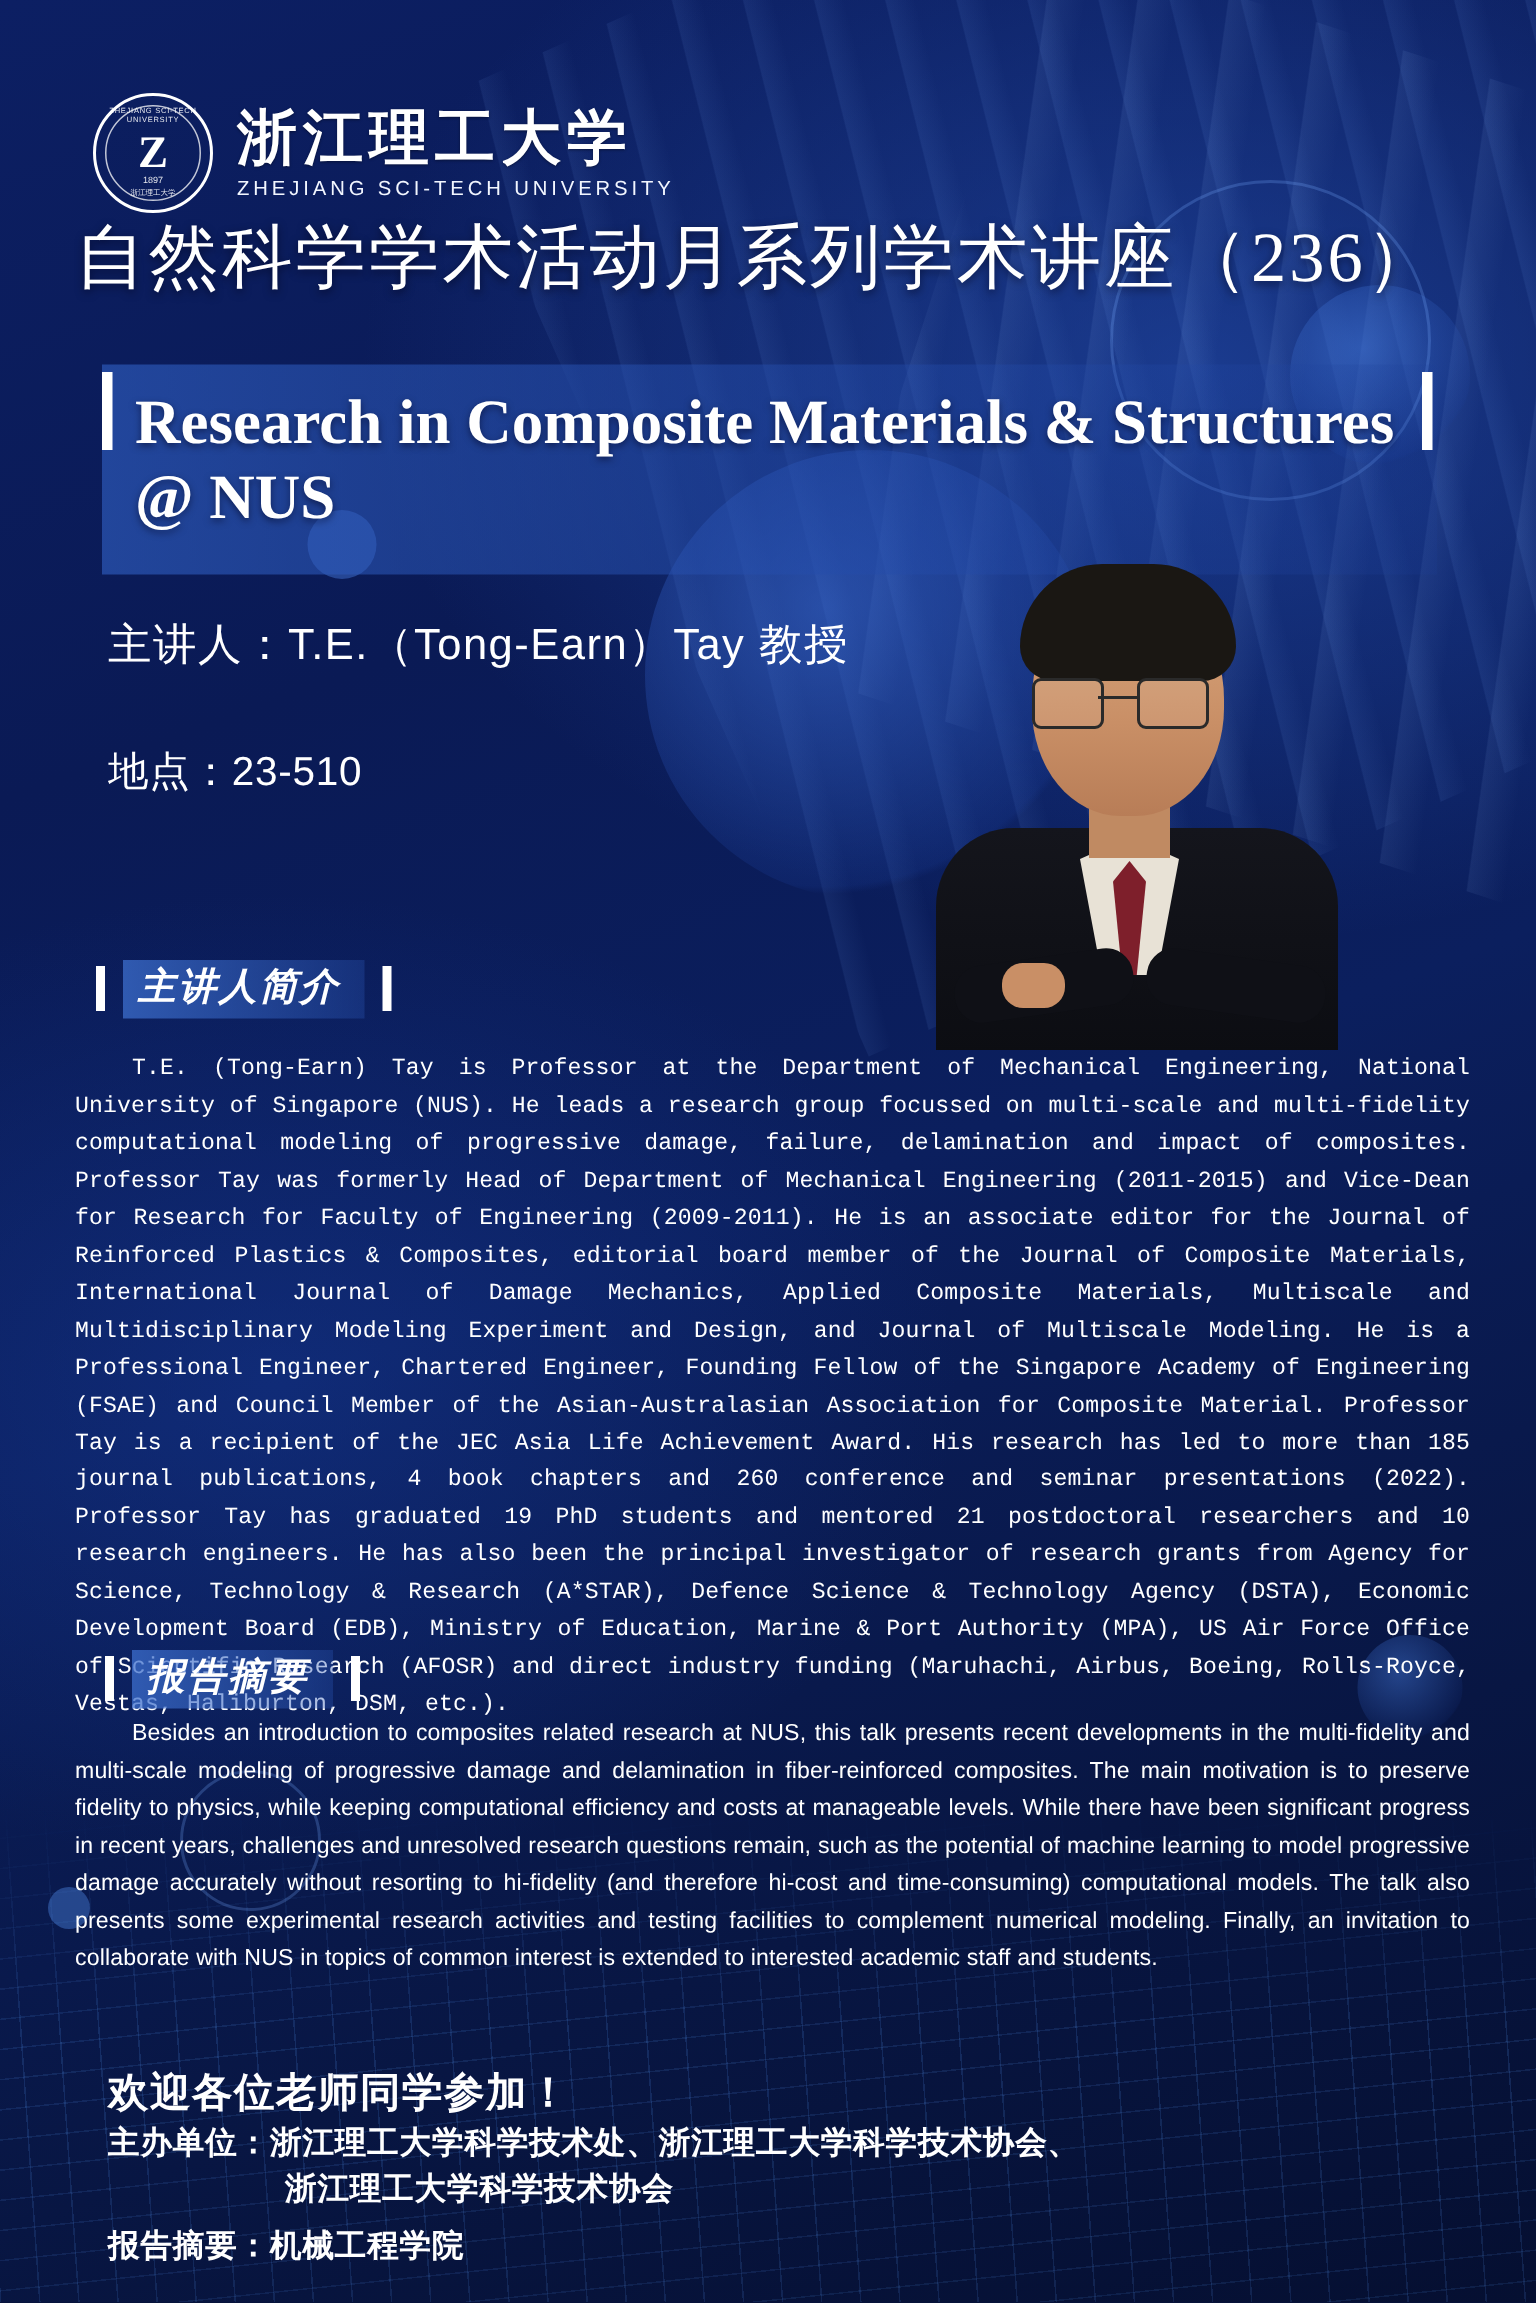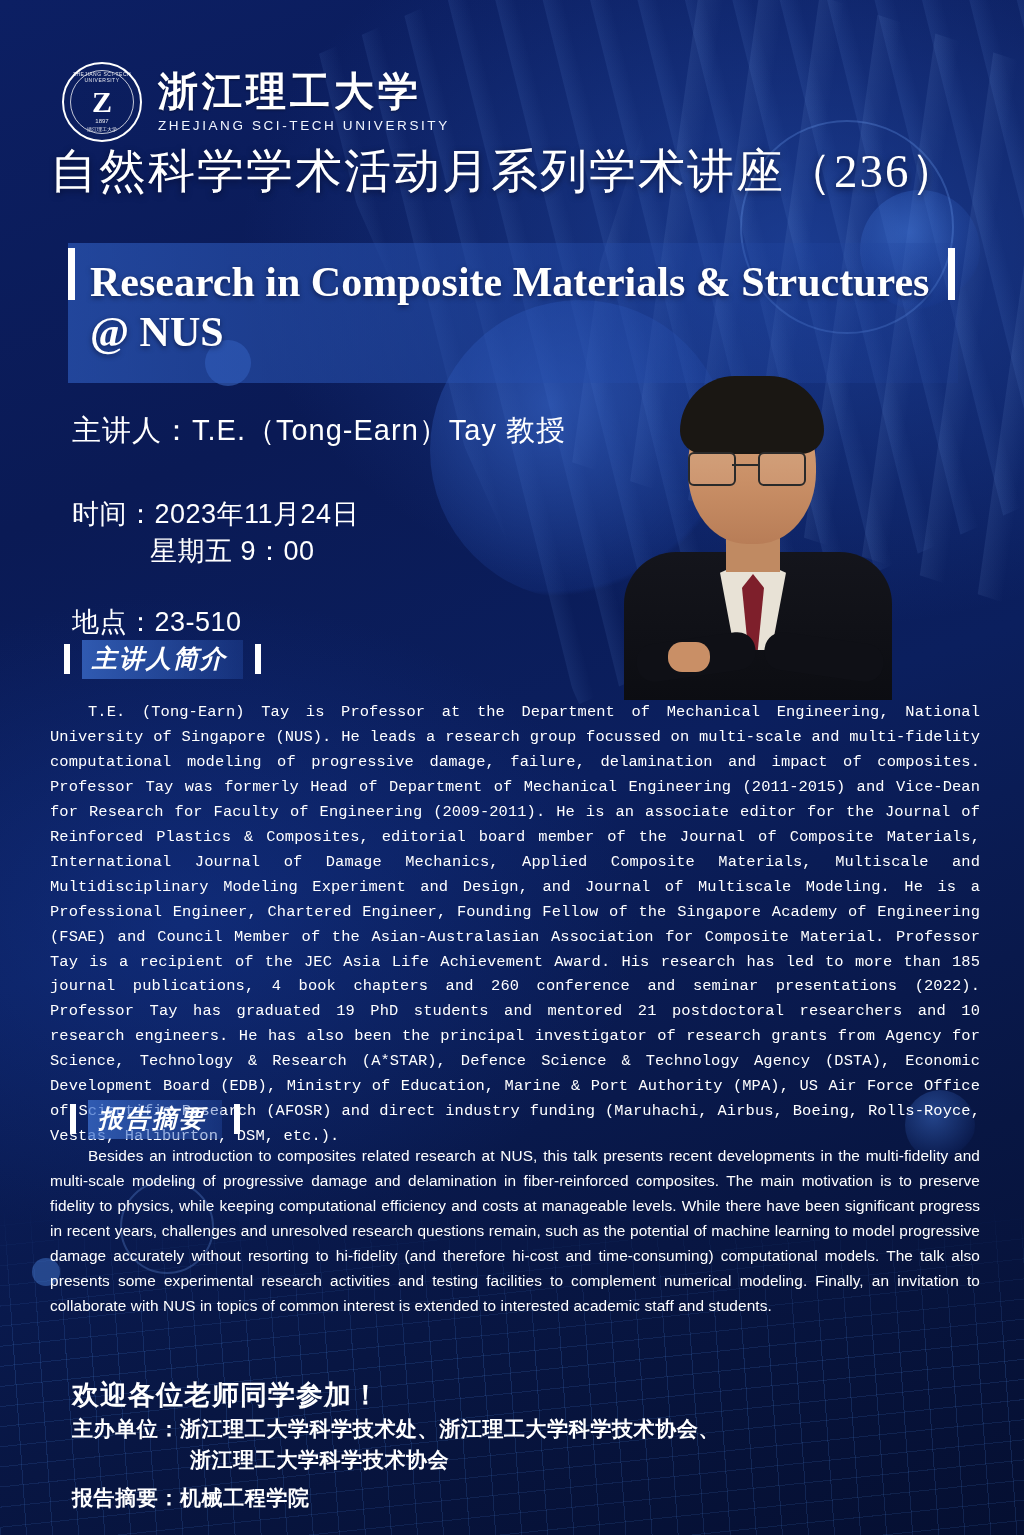--- a/index.html
+++ b/index.html
@@ -409,24 +409,20 @@
     <div class="ph-glass-l"></div>
     <div class="ph-glass-r"></div>
     <div class="ph-glass-bridge"></div>
     <div class="ph-arm-l"></div>
     <div class="ph-arm-r"></div>
     <div class="ph-hand"></div>
   </div>
 
   <div class="meta">
     <div class="meta-speaker">主讲人：T.E.（Tong-Earn）Tay 教授</div>
-    <div class="meta-time">
-      <span>时间：2023年11月24日</span>
-      <span class="second-line">星期五 9：00</span>
-    </div>
     <div class="meta-place">地点：23-510</div>
   </div>
 
   <div class="section-head" id="bio-head">
     <div class="bar"></div>
     <div class="label-box">主讲人简介</div>
     <div class="bar"></div>
   </div>
   <div class="body-text" id="bio-text">
     <span class="indent"></span><span>T.E. (Tong-Earn) Tay is Professor at the Department of Mechanical Engineering, National University of Singapore (NUS). He leads a research group focussed on multi-scale and multi-fidelity computational modeling of progressive damage, failure, delamination and impact of composites. Professor Tay was formerly Head of Department of Mechanical Engineering (2011-2015) and Vice-Dean for Research for Faculty of Engineering (2009-2011). He is an associate editor for the Journal of Reinforced Plastics &amp; Composites, editorial board member of the Journal of Composite Materials, International Journal of Damage Mechanics, Applied Composite Materials, Multiscale and Multidisciplinary Modeling Experiment and Design, and Journal of Multiscale Modeling. He is a Professional Engineer, Chartered Engineer, Founding Fellow of the Singapore Academy of Engineering (FSAE) and Council Member of the Asian-Australasian Association for Composite Material. Professor Tay is a recipient of the JEC Asia Life Achievement Award. His research has led to more than 185 journal publications, 4 book chapters and 260 conference and seminar presentations (2022). Professor Tay has graduated 19 PhD students and mentored 21 postdoctoral researchers and 10 research engineers. He has also been the principal investigator of research grants from Agency for Science, Technology &amp; Research (A*STAR), Defence Science &amp; Technology Agency (DSTA), Economic Development Board (EDB), Ministry of Education, Marine &amp; Port Authority (MPA), US Air Force Office of Scientific Research (AFOSR) and direct industry funding (Maruhachi, Airbus, Boeing, Rolls-Royce, Vestas, Haliburton, DSM, etc.).</span>

